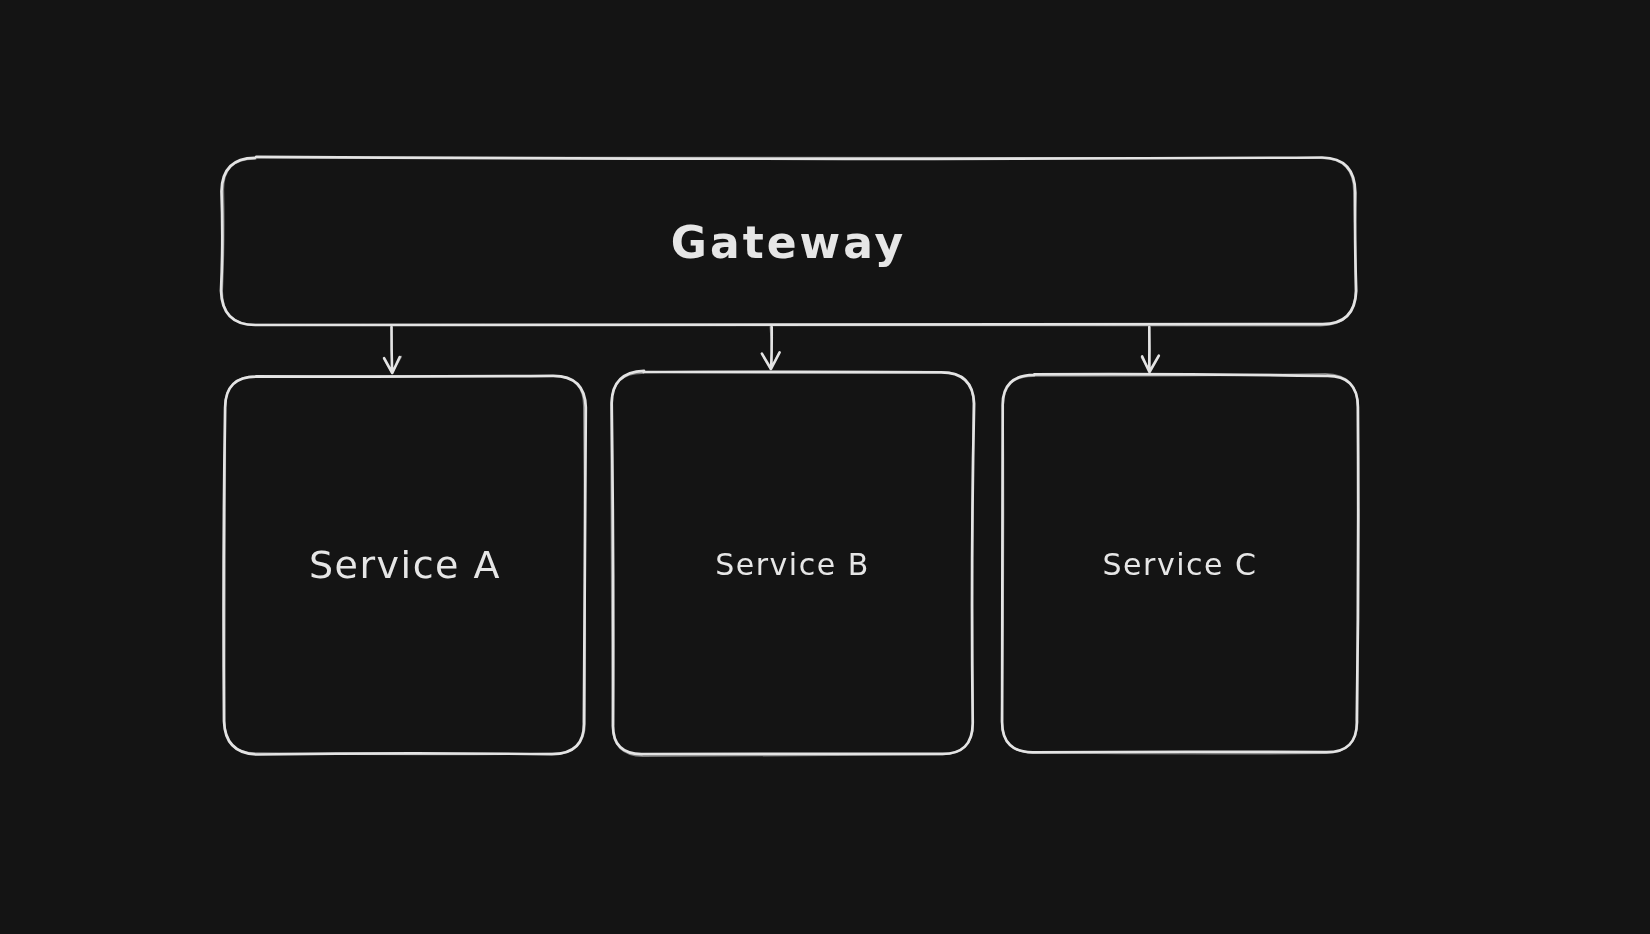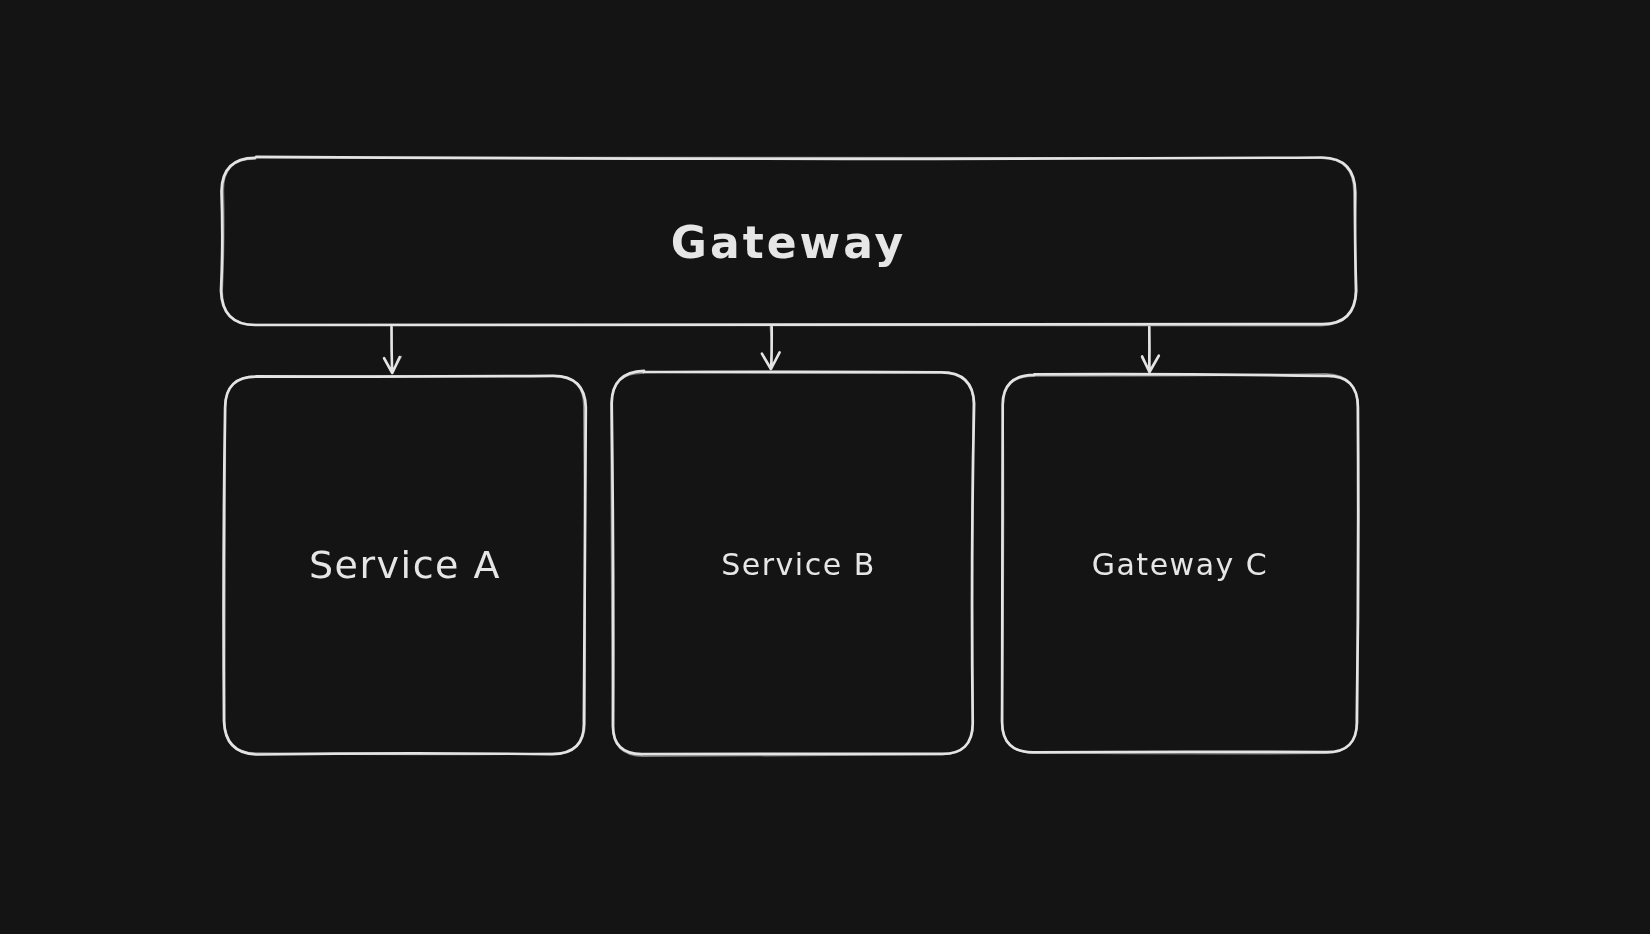--- a/index.html
+++ b/index.html
@@ -68,16 +68,16 @@
         <path d="M 770.4 327.0 Q 772.5 348.0 771.5 367.0 M 761.8 353.8 L 770.4 369.0 L 779.1 352.9" class="sketch" stroke="#e4e4e4" stroke-width="1.8" opacity="0.45"></path>
       </g>
       <g>
         <path d="M 1149.3 327.0 Q 1149.5 349.5 1149.2 370.0 M 1142.1 356.4 L 1149.4 372.0 L 1158.8 355.6" class="sketch" stroke="#e4e4e4" stroke-width="2.6" opacity="1"></path>
         <path d="M 1149.2 327.0 Q 1150.4 349.5 1149.9 370.0 M 1141.6 357.6 L 1150.1 372.0 L 1159.2 355.7" class="sketch" stroke="#e4e4e4" stroke-width="1.8" opacity="0.45"></path>
       </g>
     </svg>
   <div id="labels">
       <div class="node-label big" style="left: 788.5px; top: 241.5px; font-size: 44px; color: rgb(230, 230, 230);">Gateway</div>
       <div class="node-label" style="left: 405px; top: 565px; font-size: 38px; color: rgb(230, 230, 230);">Service A</div>
-      <div class="node-label" style="left: 792.5px; top: 563.5px; font-size: 30px; color: rgb(230, 230, 230); margin-left: 6px;">Service B</div>
-      <div class="node-label" style="left: 1180px; top: 564px; font-size: 30px; color: rgb(230, 230, 230);">Gateway C</div>
+      <div class="node-label" style="left: 792.5px; top: 563.5px; font-size: 30px; color: rgb(230, 230, 230);">Service B</div>
+      <div class="node-label" style="left: 1180px; top: 564px; font-size: 30px; color: rgb(230, 230, 230);">Service C</div>
     </div>
 </div>
 
 </body></html>

